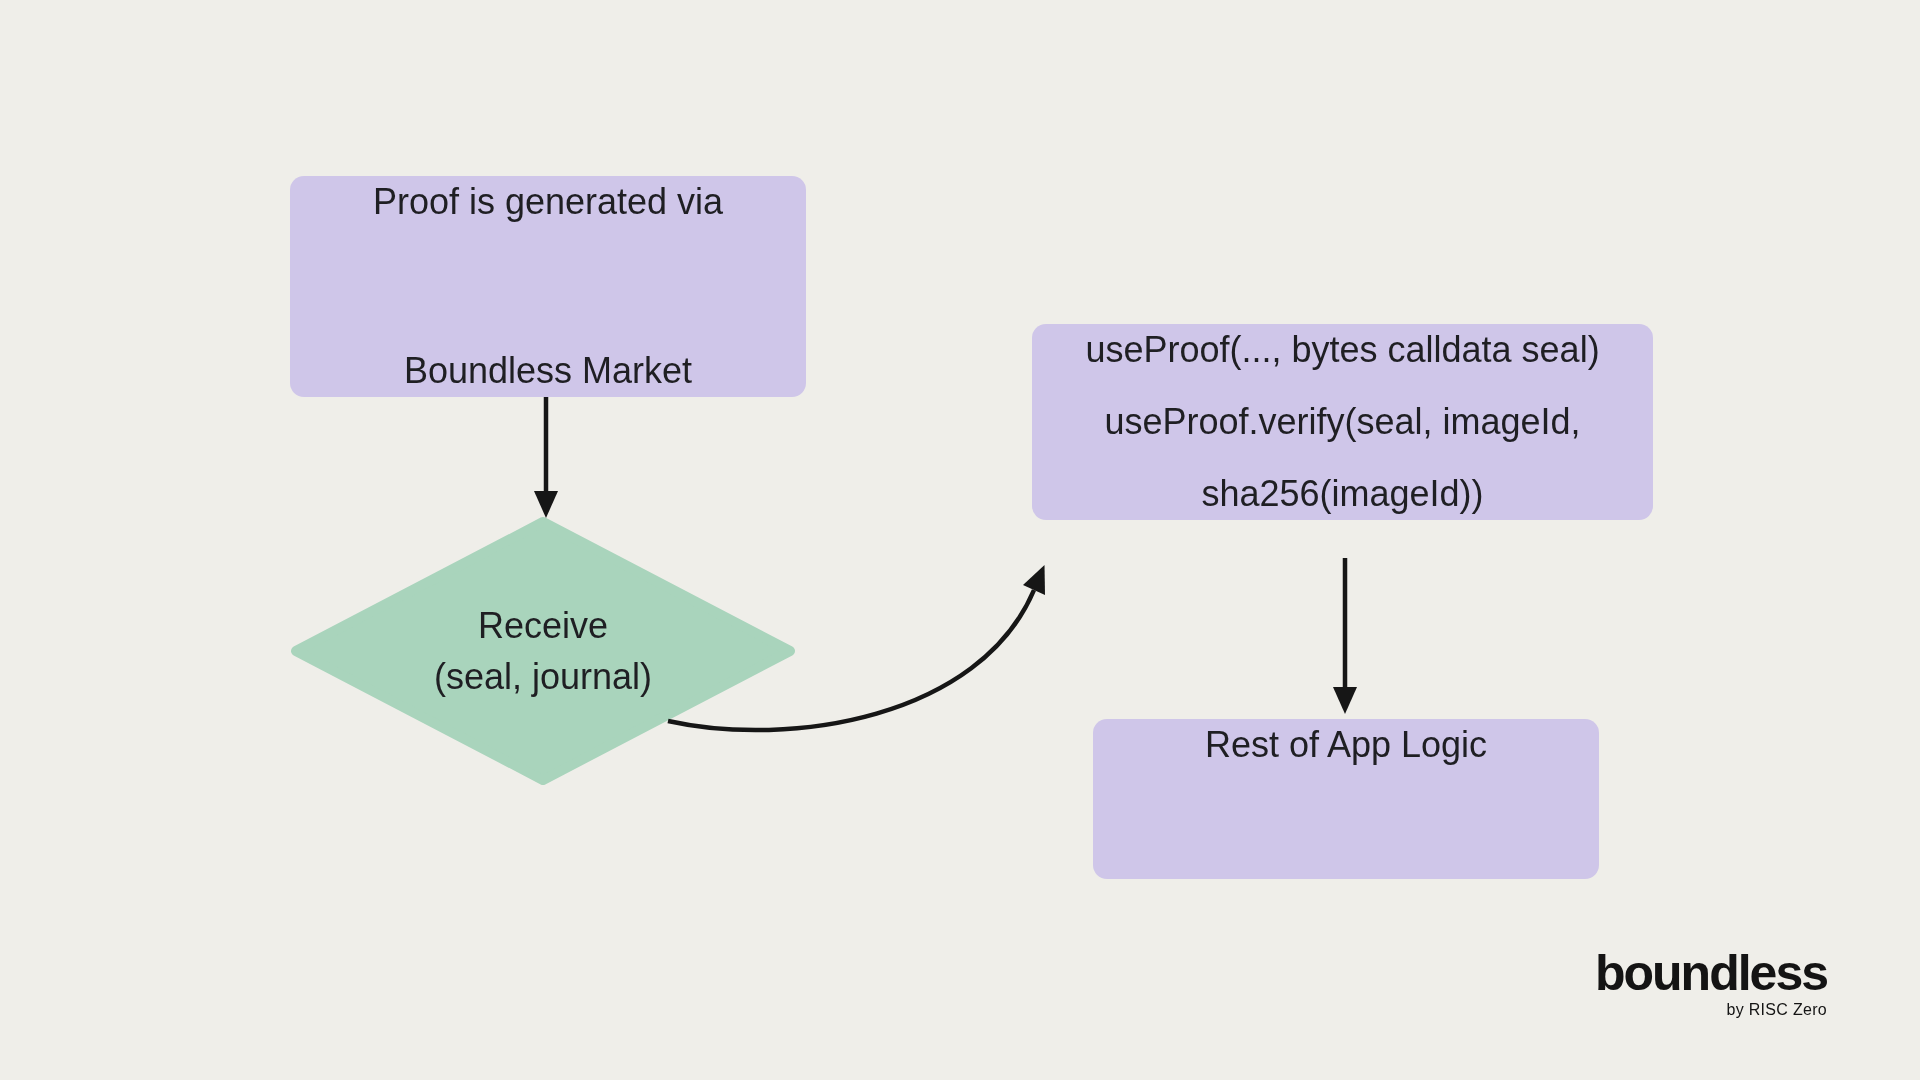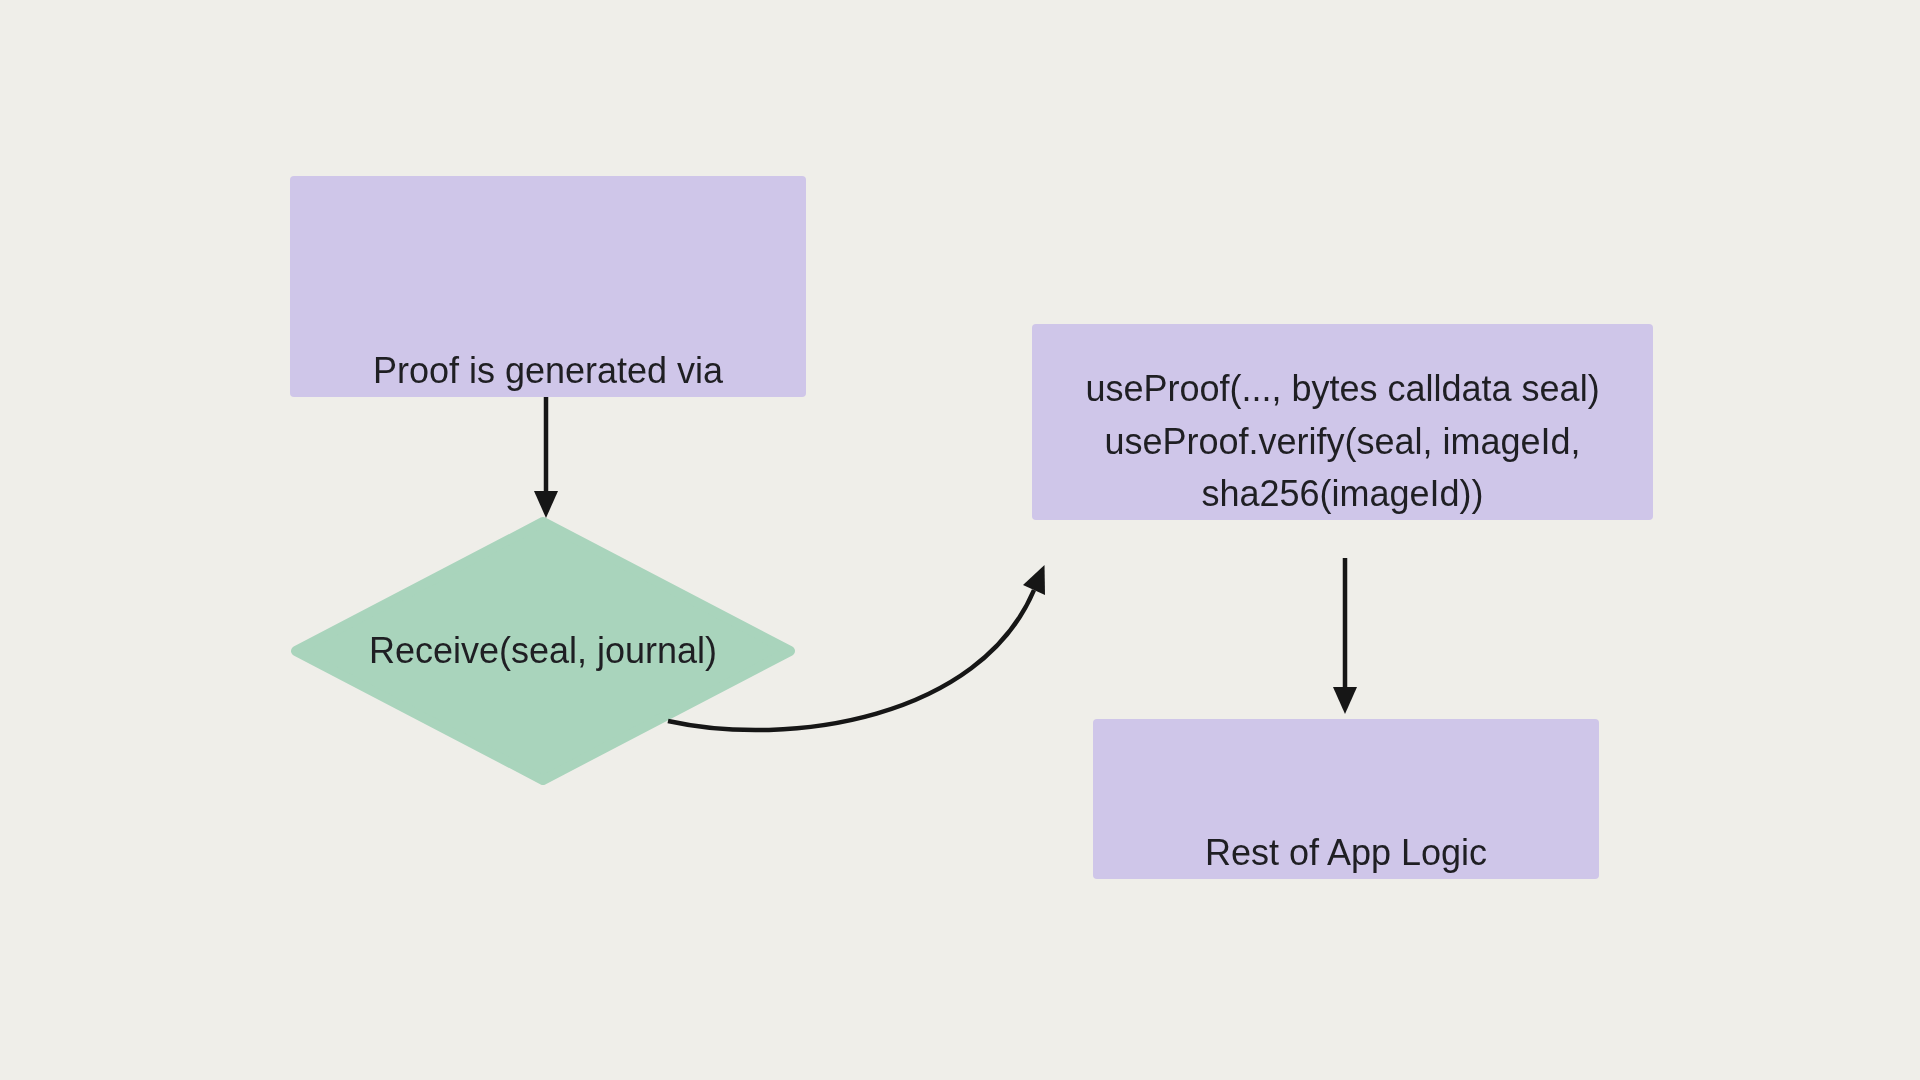--- a/index.html
+++ b/index.html
@@ -4,30 +4,30 @@
 <title>Diagram</title>
 <style>
   html,body{margin:0;padding:0;background:#EFEEE9;}
   .canvas{
     position:relative;width:1920px;height:1080px;overflow:hidden;
     background:var(--bg,#EFEEE9);
     font-family:"Liberation Sans",sans-serif;
   }
   svg.layer{position:absolute;left:0;top:0;width:1920px;height:1080px;display:block;}
   .node{
-    position:absolute;background:var(--node_fill,#CFC6E9);border-radius:4px;
-    display:flex;flex-direction:column;align-items:center;justify-content:flex-end;
+    position:absolute;background:var(--node_fill,#CFC6E9);border-radius:14px;
+    display:flex;flex-direction:column;align-items:center;justify-content:space-between;
     color:var(--text,#1F1F23);font-size:36px;line-height:1.45;text-align:center;
   }
   #box-proof{left:290px;top:176px;width:516px;height:221px;}
   #box-useproof{left:1032px;top:324px;width:621px;height:196px;}
   #box-rest{left:1093px;top:719px;width:506px;height:160px;}
   .diamond-label{
     position:absolute;left:318px;top:595px;width:450px;height:112px;
-    display:flex;flex-direction:row;align-items:center;justify-content:center;
+    display:flex;flex-direction:column;align-items:center;justify-content:center;
     color:var(--text,#1F1F23);font-size:36px;line-height:1.42;text-align:center;
   }
   .onchain{
     position:absolute;left:1032px;top:254px;width:621px;text-align:center;
     font-family:"Liberation Serif",serif;font-size:40px;line-height:1.1;
     color:var(--text,#1F1F23);
   }
   .logo{
     position:absolute;right:93px;top:948px;text-align:right;color:var(--logo,#141414);
   }
@@ -48,32 +48,37 @@
 
     <path d="M668,721 C790,748 980,718 1034,590" style="stroke:var(--arrow);stroke-width:4.5;fill:none"></path>
     <polygon points="1044.5,565 1045,595 1023,585" style="fill:var(--arrow)"></polygon>
 
     <path d="M1345,558 L1345,687" style="stroke:var(--arrow);stroke-width:4.5;fill:none"></path>
     <polygon points="1345,714 1333,687 1357,687" style="fill:var(--arrow)"></polygon>
   </svg>
 
   <div class="node" id="box-proof">
     <div>Proof is generated via</div>
+    <div>Boundless Market</div>
   </div>
 
   <div class="diamond-label">
     <div>Receive</div>
     <div>(seal, journal)</div>
   </div>
 
 
   <div class="node" id="box-useproof">
     <div>useProof(..., bytes calldata seal)</div>
     <div>useProof.verify(seal, imageId,</div>
     <div>sha256(imageId))</div>
   </div>
 
   <div class="node" id="box-rest">
     <div>Rest of App Logic</div>
   </div>
 
+  <div class="logo">
+    <div class="brand">boundless</div>
+    <div class="byline">by RISC Zero</div>
+  </div>
 
 </div>
 
 </body></html>

